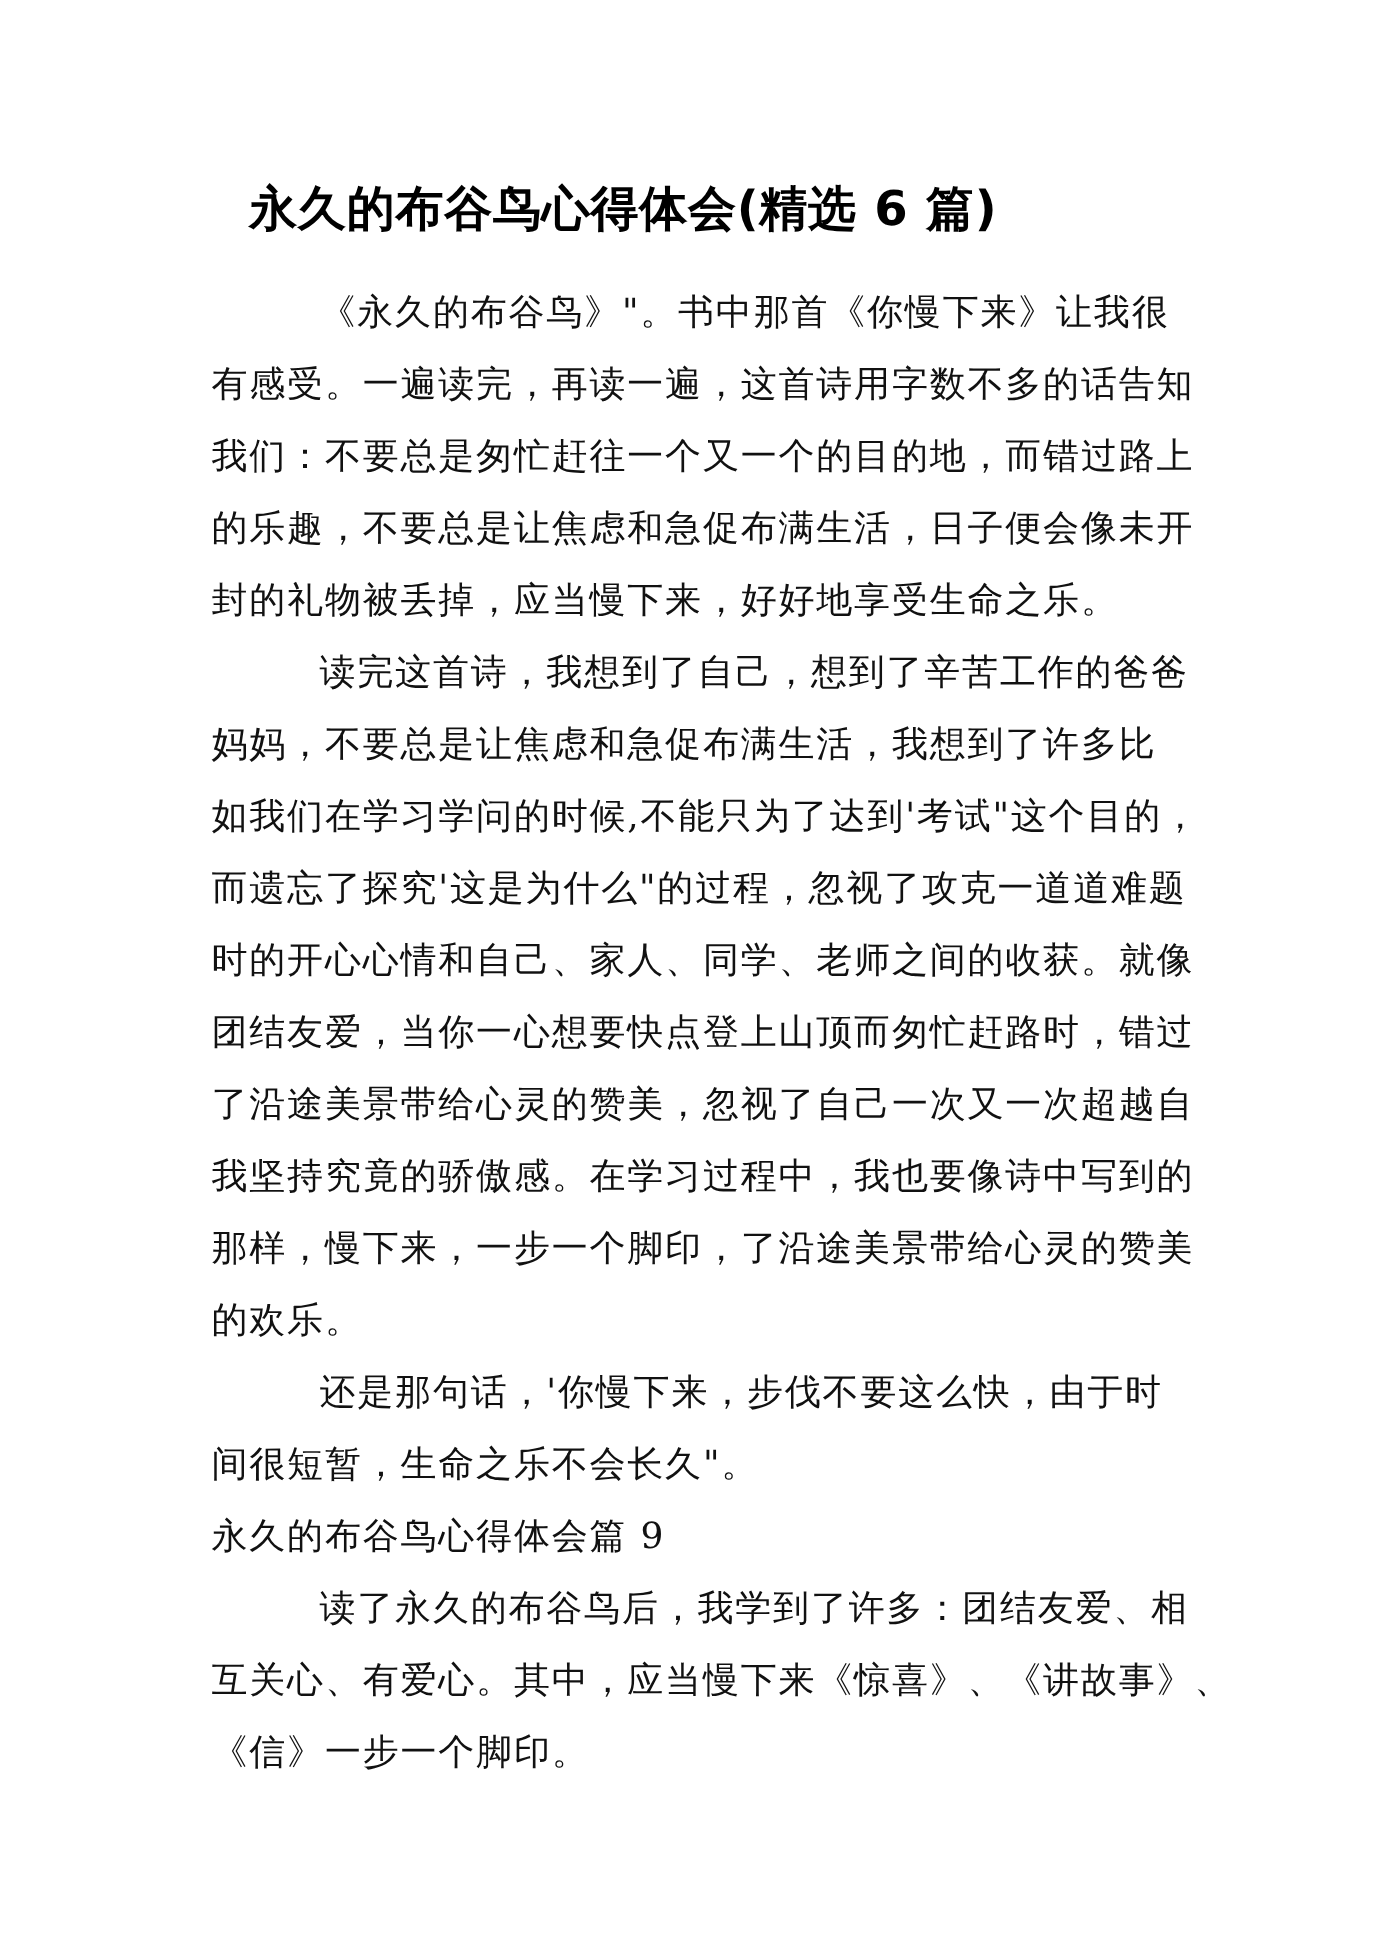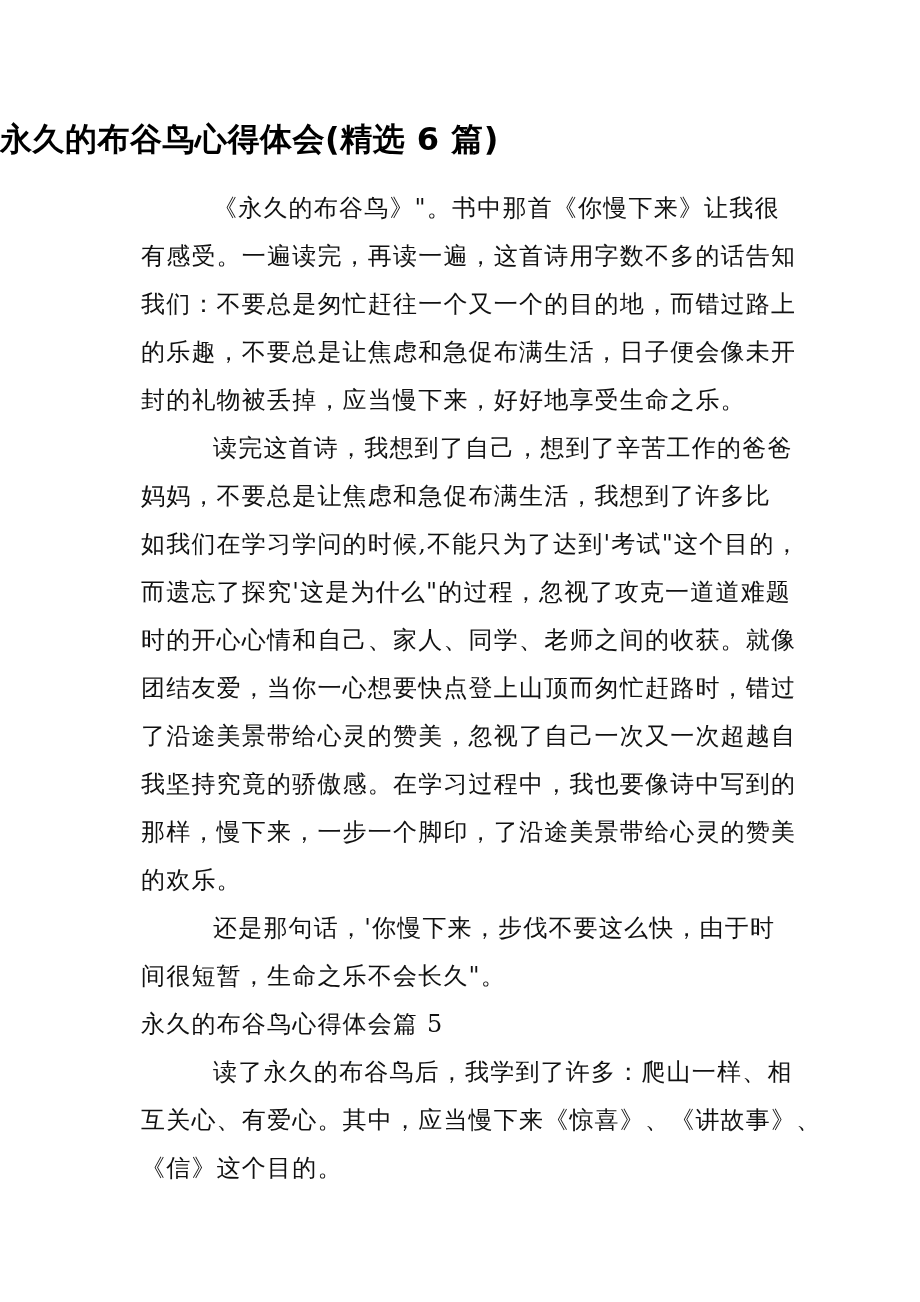--- a/index.html
+++ b/index.html
@@ -1,18 +1,18 @@
 <!DOCTYPE html>
 <html><head>
 <meta charset="utf-8">
 <style>
   html, body { margin: 0; padding: 0; background: #ffffff; }
   body { width: 920px; height: 1302px; position: relative; overflow: hidden;
          font-family: "DejaVu Serif", "Liberation Serif", serif; color: #111; }
-  .title { position: absolute; left: 0; width: 831px; top: 118px; 
+  .title { position: absolute; left: 0; width: 831px; top: 118px; text-align: center;
            font-family: "DejaVu Sans", "Liberation Sans", sans-serif; font-weight: bold;
            font-size: 32px; letter-spacing: 0.5px; color: #000; }
   .line { position: absolute; left: 141px; font-size: 24px; white-space: nowrap;
           letter-spacing: 1.2px; line-height: 30px; color: #111; }
   .indent { left: 213px; }
 </style>
 </head>
 <body>
 
 <div class="title">永久的布谷鸟心得体会(精选 6 篇)</div>
@@ -30,17 +30,17 @@
 <div class="line" style="top:625px">时的开心心情和自己、家人、同学、老师之间的收获。就像</div>
 <div class="line" style="top:673px">团结友爱，当你一心想要快点登上山顶而匆忙赶路时，错过</div>
 <div class="line" style="top:721px">了沿途美景带给心灵的赞美，忽视了自己一次又一次超越自</div>
 <div class="line" style="top:769px">我坚持究竟的骄傲感。在学习过程中，我也要像诗中写到的</div>
 <div class="line" style="top:817px">那样，慢下来，一步一个脚印，了沿途美景带给心灵的赞美</div>
 <div class="line" style="top:865px">的欢乐。</div>
 
 <div class="line indent" style="top:913px">还是那句话，'你慢下来，步伐不要这么快，由于时</div>
 <div class="line" style="top:961px">间很短暂，生命之乐不会长久"。</div>
 
-<div class="line" style="top:1009px">永久的布谷鸟心得体会篇 5</div>
+<div class="line" style="top:1009px">永久的布谷鸟心得体会篇 9</div>
 
-<div class="line indent" style="top:1057px">读了永久的布谷鸟后，我学到了许多：爬山一样、相</div>
+<div class="line indent" style="top:1057px">读了永久的布谷鸟后，我学到了许多：团结友爱、相</div>
 <div class="line" style="top:1105px">互关心、有爱心。其中，应当慢下来《惊喜》、《讲故事》、</div>
-<div class="line" style="top:1153px">《信》这个目的。</div>
+<div class="line" style="top:1153px">《信》一步一个脚印。</div>
 
 </body></html>

